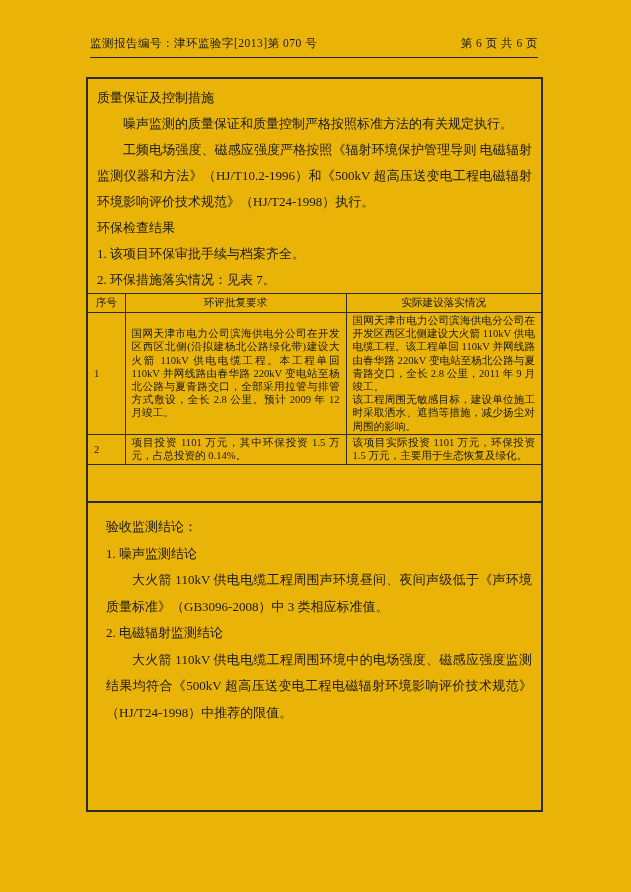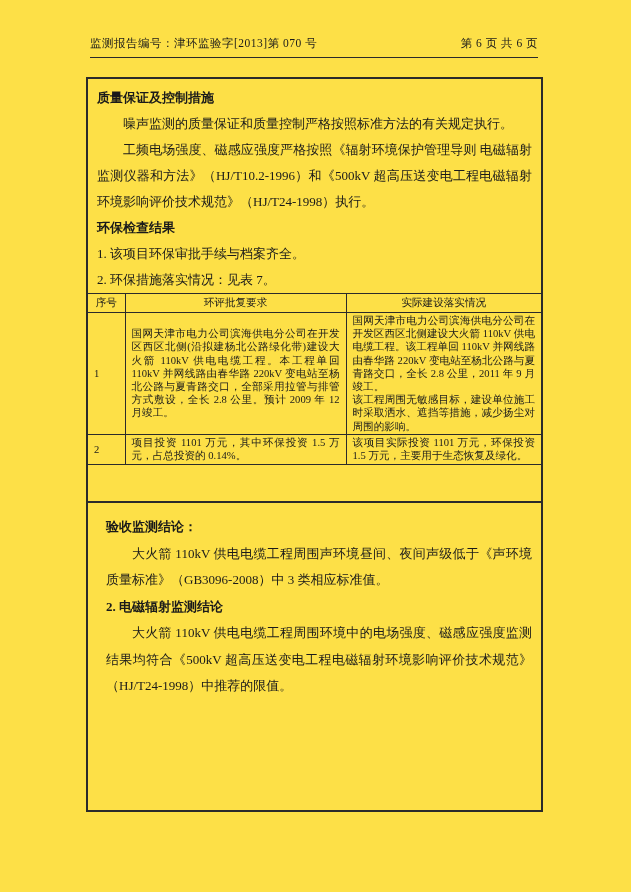--- a/index.html
+++ b/index.html
@@ -3,21 +3,21 @@
 <meta charset="utf-8">
 <style>
   * { margin: 0; padding: 0; box-sizing: border-box; }
   html, body { background: #ffffff; }
   body {
     width: 631px; height: 892px;
     position: relative;
     font-family: "Liberation Serif", "DejaVu Serif", serif;
     color: #1a1a1a;
   }
-  .page { position: absolute; inset: 0; background: #fde047; }
+  .page { position: absolute; inset: 0; background: #eab308; }
 
   
   .doc-header {
     position: absolute; left: 90px; top: 36px; width: 448px;
     display: flex; justify-content: space-between; align-items: flex-end;
     font-size: 11.5px; letter-spacing: 0.5px;
     padding-bottom: 6px; border-bottom: 1.5px solid #2a2a2a;
   }
 
   
@@ -30,21 +30,21 @@
     height: 424px; border-bottom: 2px solid #2b2b2b;
     padding-top: 6px; overflow: hidden;
   }
   .section-2 { padding-top: 11px; overflow: hidden; padding-left: 9px; }
 
   .line {
     margin: 0 9px; line-height: 26px; font-size: 13px;
     text-align: justify; text-justify: inter-ideograph;
   }
   .section-2 .line { line-height: 26.5px; }
-  .bold { font-weight: bold; }
+  .bold { font-weight: normal; }
   .indent { text-indent: 2em; }
 
   
   .tbl-caption {
     position: relative; margin: 3px 9px 2px; height: 17px;
     font-size: 11.5px; line-height: 17px; text-align: center;
   }
   .tbl-caption .cap-no { position: absolute; left: 0; top: 0; }
 
   
@@ -111,19 +111,20 @@
             <td class="cell-no">2</td>
             <td>项目投资 1101 万元，其中环保投资 1.5 万元，占总投资的 0.14%。</td>
             <td>该项目实际投资 1101 万元，环保投资 1.5 万元，主要用于生态恢复及绿化。</td>
           </tr>
         </tbody>
       </table>
     </div>
 
     <div class="section-2">
       <p class="line bold">验收监测结论：</p>
+      <p class="line bold">1. 噪声监测结论</p>
       <p class="line indent">大火箭 110kV 供电电缆工程周围声环境昼间、夜间声级低于《声环境质量标准》（GB3096-2008）中 3 类相应标准值。</p>
       <p class="line bold">2. 电磁辐射监测结论</p>
       <p class="line indent">大火箭 110kV 供电电缆工程周围环境中的电场强度、磁感应强度监测结果均符合《500kV 超高压送变电工程电磁辐射环境影响评价技术规范》（HJ/T24-1998）中推荐的限值。</p>
     </div>
 
   </div>
 </div>
 
 </body></html>

